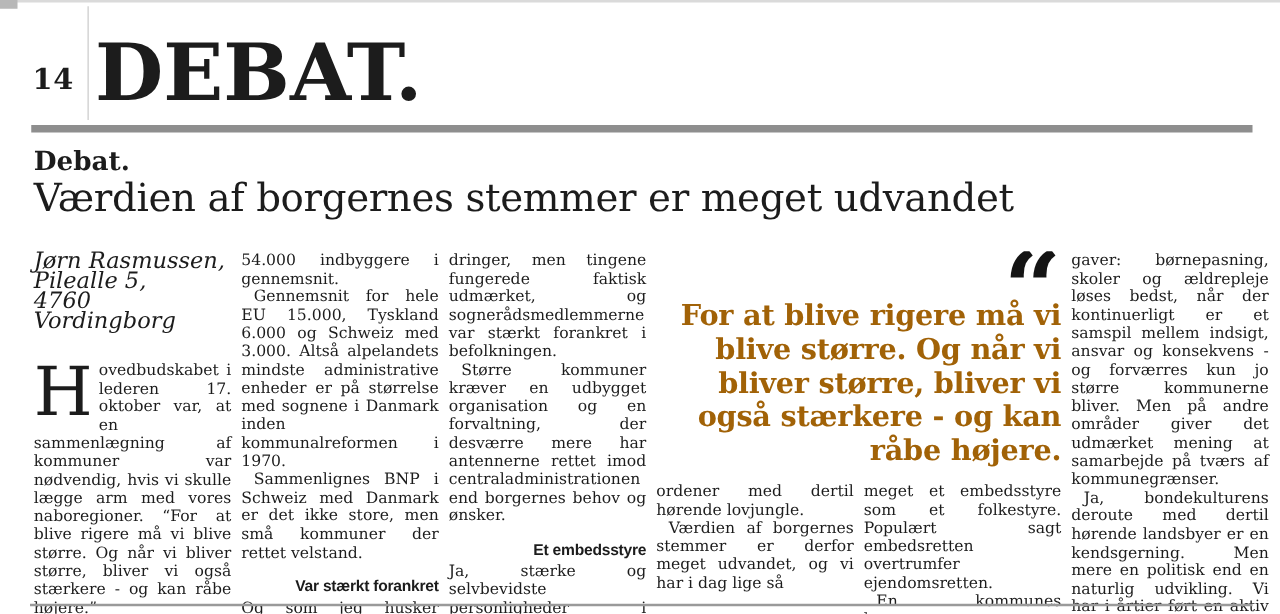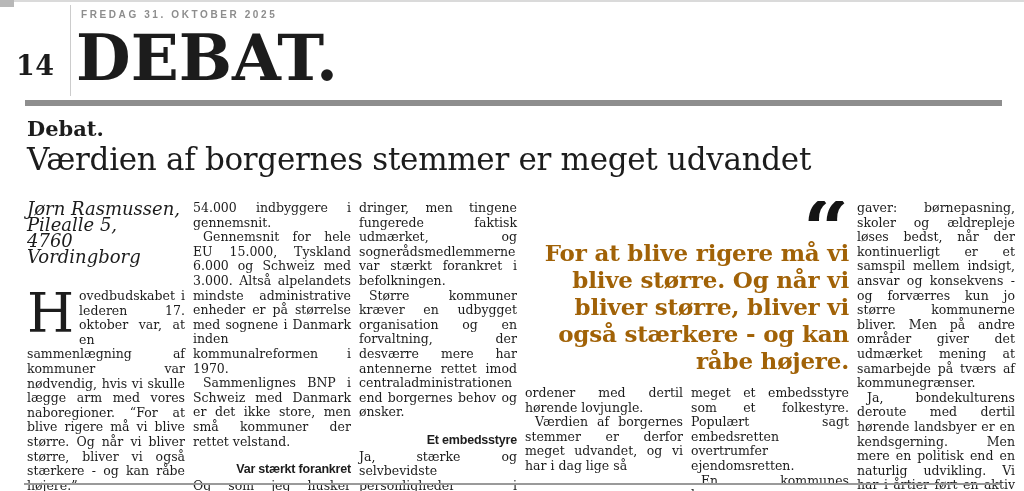--- a/index.html
+++ b/index.html
@@ -4,21 +4,21 @@
 <style>
   html,body{margin:0;padding:0;}
   body{
     width:1024px;height:491px;background:#ffffff;position:relative;overflow:hidden;
     font-family:"DejaVu Serif", serif;color:#1c1c1c;
   }
   .top-edge{position:absolute;top:0;left:0;width:1024px;height:2px;background:#dadada;}
   .corner-mark{position:absolute;top:0;left:0;width:14px;height:7px;background:#b8b8b8;}
 
   
-  .page-number{position:absolute;left:16px;top:50px;font-size:27px;font-weight:bold;letter-spacing:0.5px;}
+  .page-number{position:absolute;left:26px;top:50px;font-size:23px;font-weight:bold;letter-spacing:0.5px;}
   .header-vline{position:absolute;left:70px;top:5px;width:1px;height:91px;background:#cccccc;}
   .masthead{position:absolute;left:81px;top:7px;font-family:"Liberation Sans",sans-serif;font-weight:bold;font-size:10px;letter-spacing:2.6px;line-height:12px;}
   .masthead .paper-name{color:#111111;}
   .masthead .paper-date{color:#8d8d8d;margin-top:2px;}
   .section-title{position:absolute;left:76px;top:18px;font-size:63px;font-weight:bold;letter-spacing:0px;line-height:80px;}
   .thick-rule{position:absolute;top:100px;left:25px;width:977px;height:6px;background:#8e8e8e;}
 
   
   .kicker{position:absolute;top:116px;left:27px;font-size:21px;font-weight:bold;}
   .headline{position:absolute;top:141px;left:27px;width:900px;font-size:31px;font-weight:normal;letter-spacing:-0.3px;white-space:nowrap;}
@@ -43,21 +43,20 @@
 </head>
 <body>
 
 <div class="top-edge"></div>
 <div class="corner-mark"></div>
 
 <div class="page-number">14</div>
 <div class="header-vline"></div>
 
 <div class="masthead">
-  <div class="paper-date">FREDAG 31. OKTOBER 2025</div>
 </div>
 
 <div class="section-title">DEBAT.</div>
 <div class="thick-rule"></div>
 
 <div class="kicker">Debat.</div>
 <h1 class="headline" style="font-weight:normal;margin:0;">Værdien af borgernes stemmer er meget udvandet</h1>
 
 <div class="columns">
 

